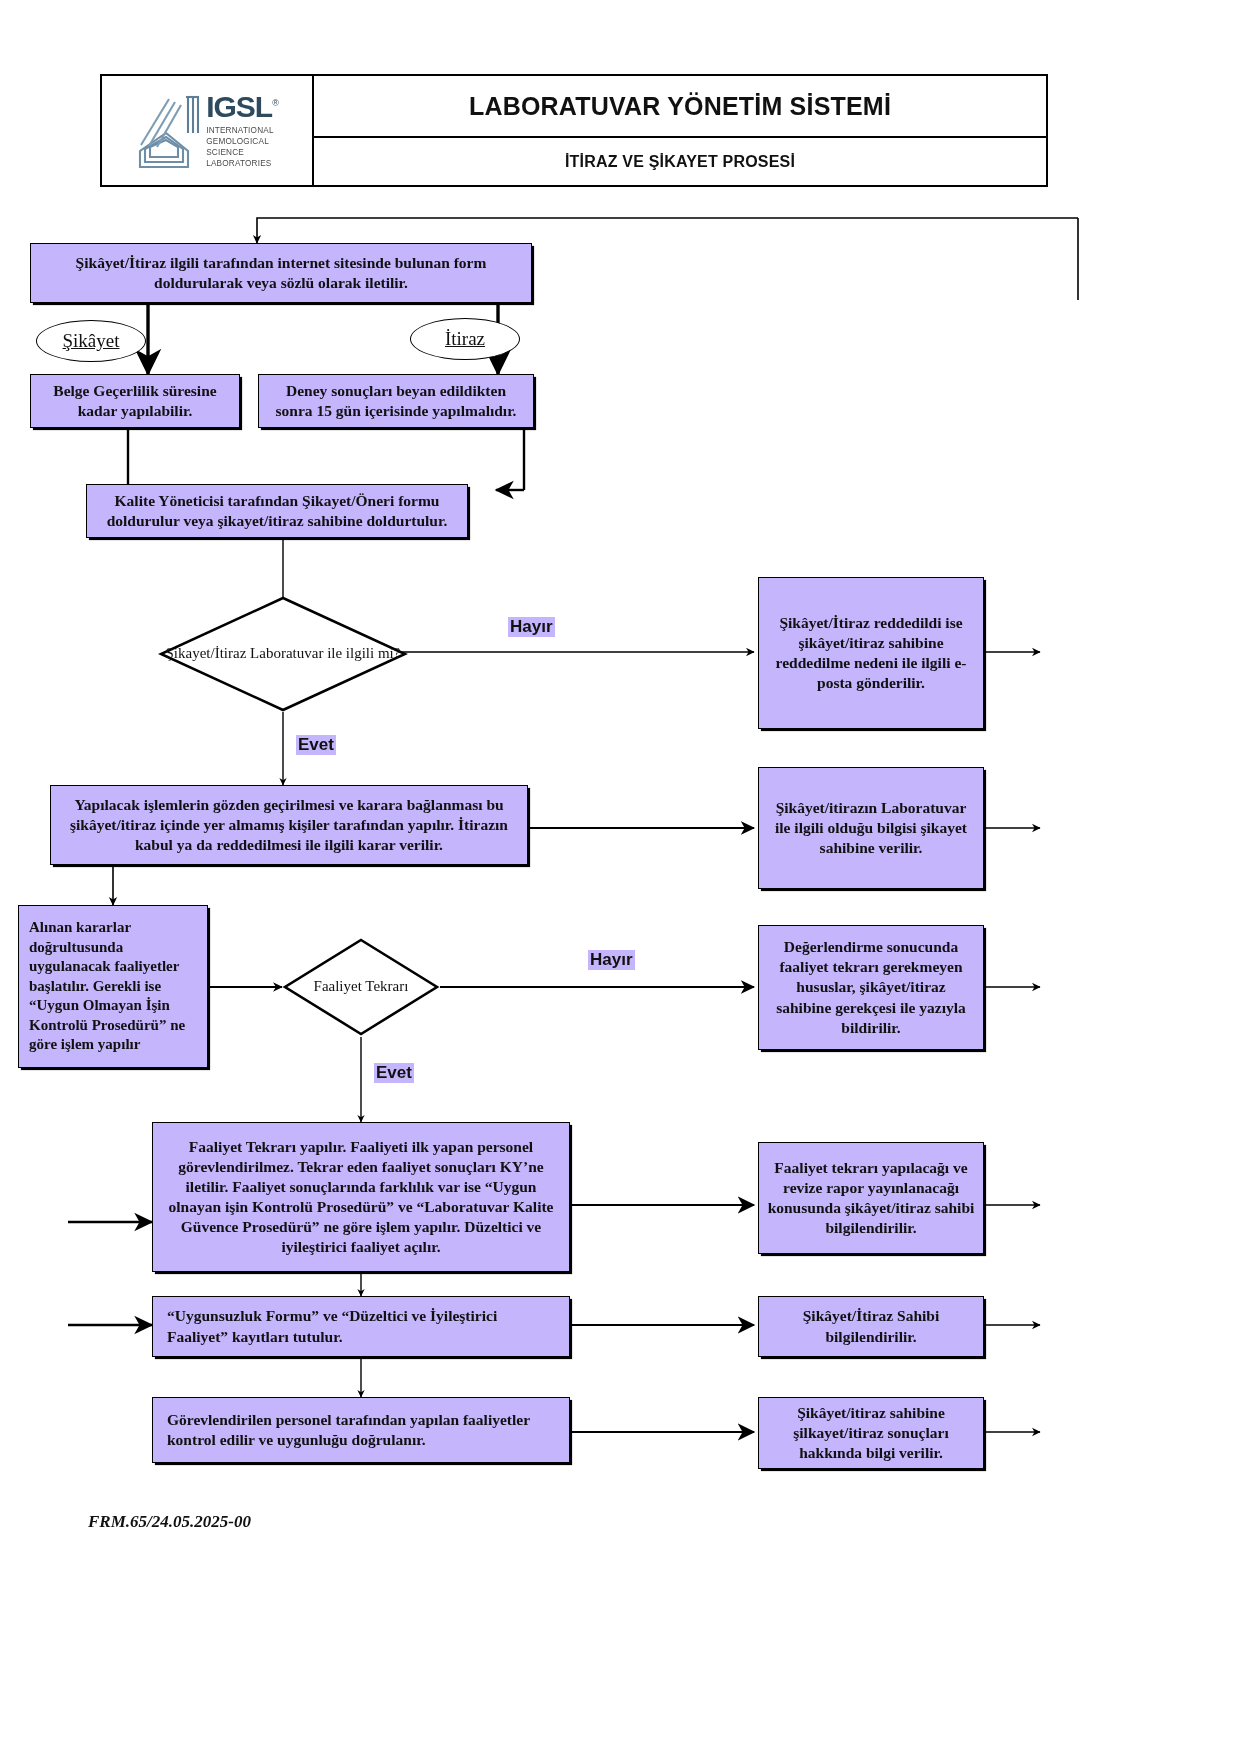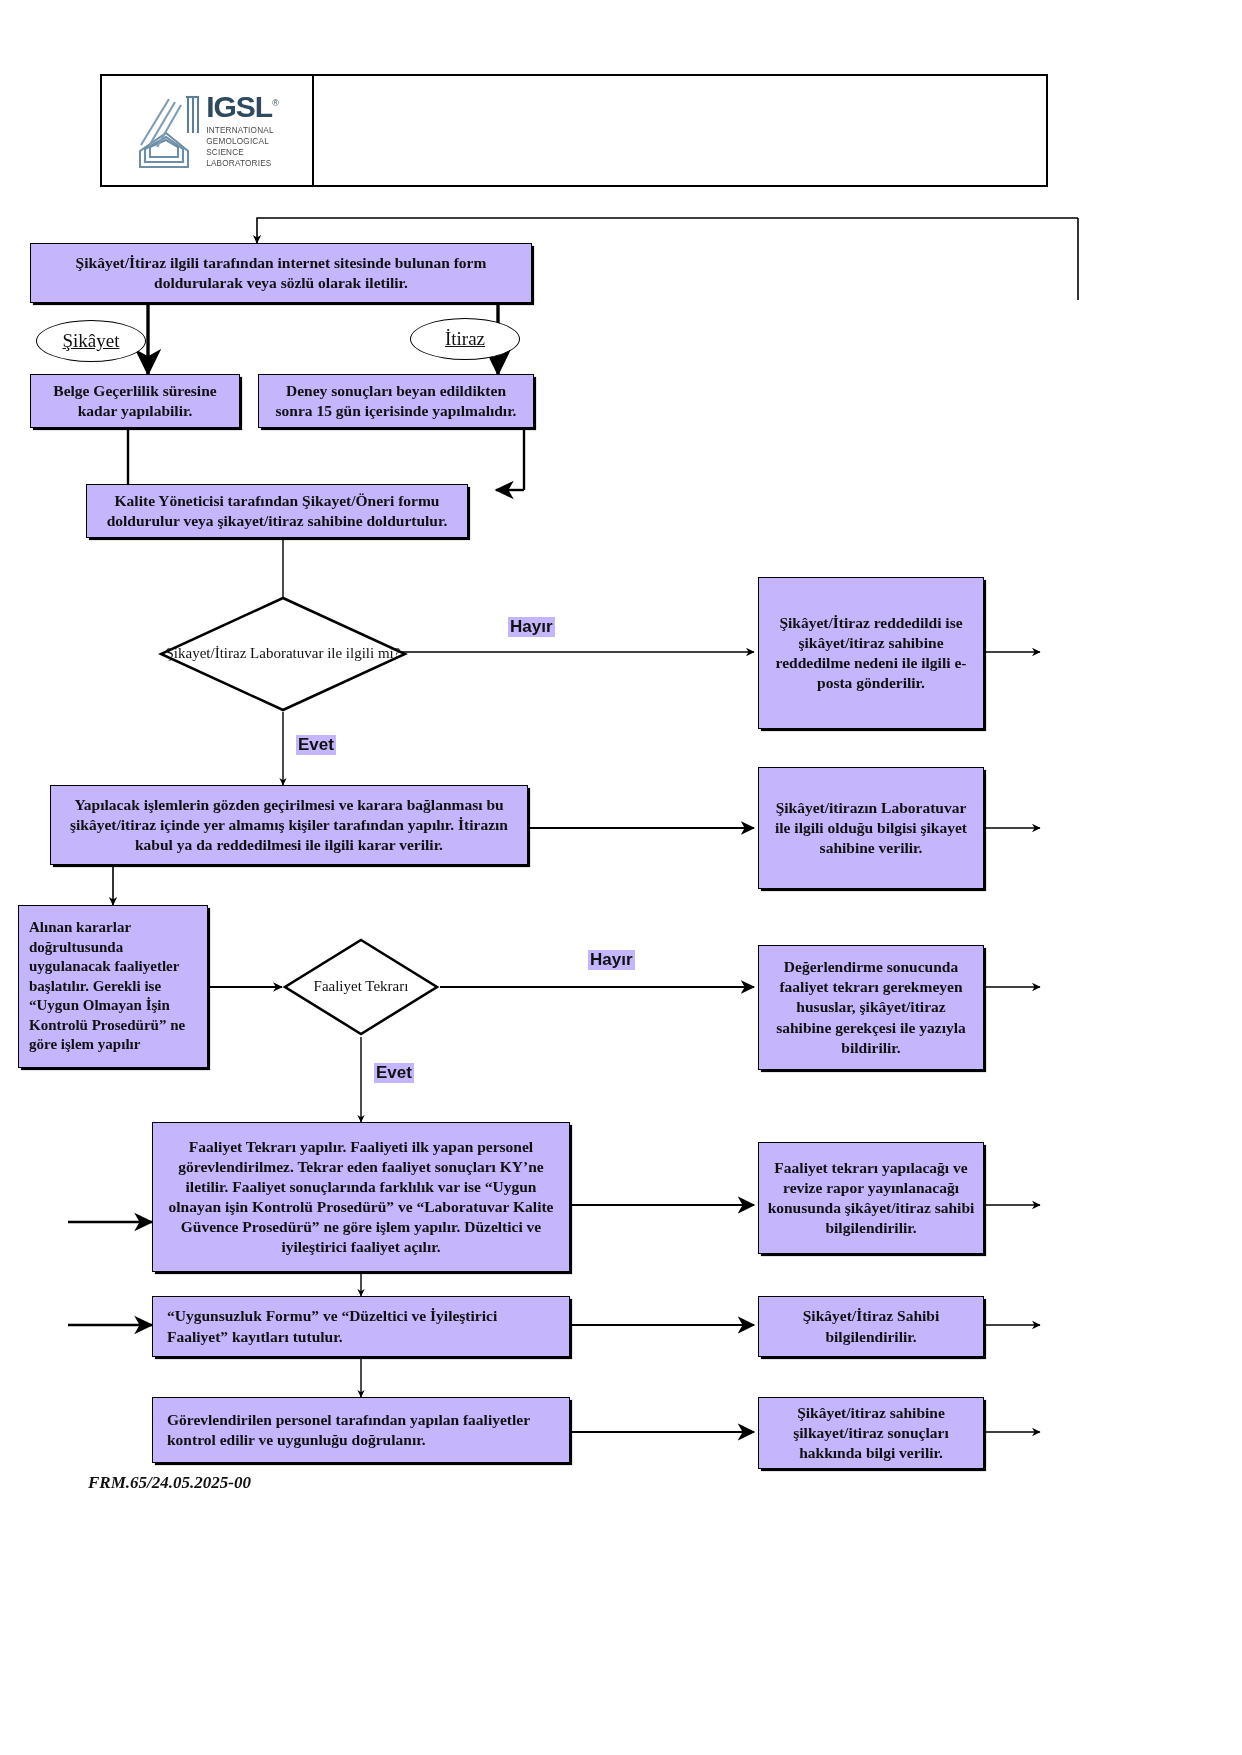--- a/index.html
+++ b/index.html
@@ -165,21 +165,21 @@
     left: 0; top: 0;
     width: 1242px;
     height: 1755px;
     z-index: 1;
     pointer-events: none;
   }
 
   #footer-code {
     position: absolute;
     left: 88px;
-    top: 1473px;
+    top: 1512px;
     font-family: "Liberation Serif", serif;
     font-style: italic;
     font-weight: bold;
     font-size: 17px;
   }
 </style>
 </head>
 <body>
 
 <div id="header-table">
@@ -205,20 +205,24 @@
       </svg>
       <div class="logo-text">
         <div class="logo-igsl"><span>IGSL</span><span class="logo-reg">®</span></div>
         <div class="logo-sub" style="white-space:pre-line">INTERNATIONAL
 GEMOLOGICAL
 SCIENCE
 LABORATORIES</div>
       </div>
     </div>
   </div>
+  <div id="title-cell">
+    <div id="title-main">LABORATUVAR YÖNETİM SİSTEMİ</div>
+    <div id="title-sub">İTİRAZ VE ŞİKAYET PROSESİ</div>
+  </div>
 </div>
 
 <svg id="connectors">
   <defs>
     <marker id="ah" markerWidth="9" markerHeight="9" refX="7.4" refY="4.5" orient="auto">
       <path d="M0,0.6 L8,4.5 L0,8.4 L2.2,4.5 Z" fill="#000"></path>
     </marker>
     <marker id="ahs" markerWidth="6" markerHeight="6" refX="5" refY="3" orient="auto">
       <path d="M0,0.4 L5.4,3 L0,5.6 L1.6,3 Z" fill="#000"></path>
     </marker>
@@ -314,21 +318,21 @@
   <svg width="158" height="100" viewBox="0 0 158 100">
     <polygon points="79,3 155,50 79,97 3,50" fill="#fff" stroke="#000" stroke-width="2.6"></polygon>
   </svg>
   <div class="diamond-label">Faaliyet Tekrarı</div>
 </div>
 
 <div class="branch-label" style="left:588px; top:950px;">Hayır</div>
 
 <div class="branch-label" style="left:374px; top:1063px;">Evet</div>
 
-<div class="node shadow" style="left:758px; top:945px; width:226px; height:125px;">Değerlendirme sonucunda faaliyet tekrarı gerekmeyen hususlar, şikâyet/itiraz sahibine gerekçesi ile yazıyla bildirilir.</div>
+<div class="node shadow" style="left:758px; top:925px; width:226px; height:125px;">Değerlendirme sonucunda faaliyet tekrarı gerekmeyen hususlar, şikâyet/itiraz sahibine gerekçesi ile yazıyla bildirilir.</div>
 
 <div class="node shadow" style="left:152px; top:1122px; width:418px; height:150px; padding:6px 14px;">Faaliyet Tekrarı yapılır. Faaliyeti ilk yapan personel görevlendirilmez. Tekrar eden faaliyet sonuçları KY’ne iletilir. Faaliyet sonuçlarında farklılık var ise “Uygun olnayan işin Kontrolü Prosedürü” ve “Laboratuvar Kalite Güvence Prosedürü” ne göre işlem yapılır. Düzeltici ve iyileştirici faaliyet açılır.</div>
 
 <div class="node shadow" style="left:758px; top:1142px; width:226px; height:112px;">Faaliyet tekrarı yapılacağı ve revize rapor yayınlanacağı konusunda şikâyet/itiraz sahibi bilgilendirilir.</div>
 
 <div class="node shadow left-align" style="left:152px; top:1296px; width:418px; height:61px; padding:6px 14px;">“Uygunsuzluk Formu” ve “Düzeltici ve İyileştirici Faaliyet” kayıtları tutulur.</div>
 
 <div class="node shadow" style="left:758px; top:1296px; width:226px; height:61px;">Şikâyet/İtiraz Sahibi bilgilendirilir.</div>
 
 <div class="node shadow left-align" style="left:152px; top:1397px; width:418px; height:66px; padding:6px 14px;">Görevlendirilen personel tarafından yapılan faaliyetler kontrol edilir ve uygunluğu doğrulanır.</div>

